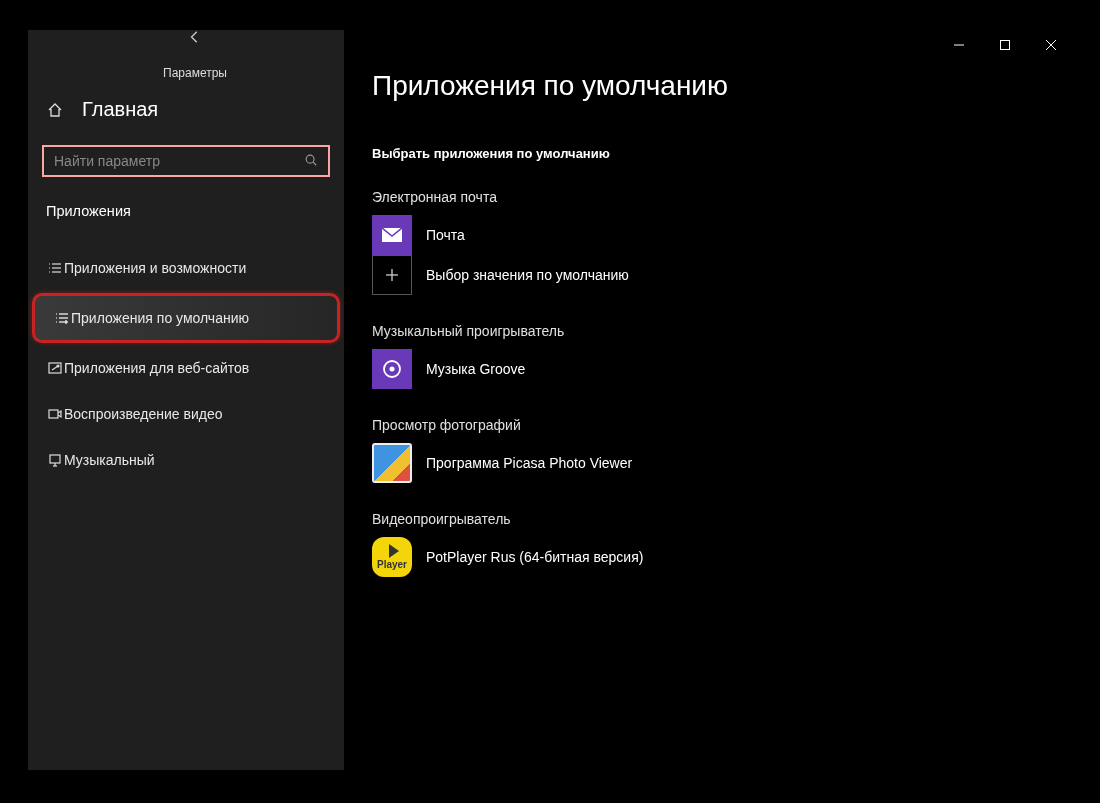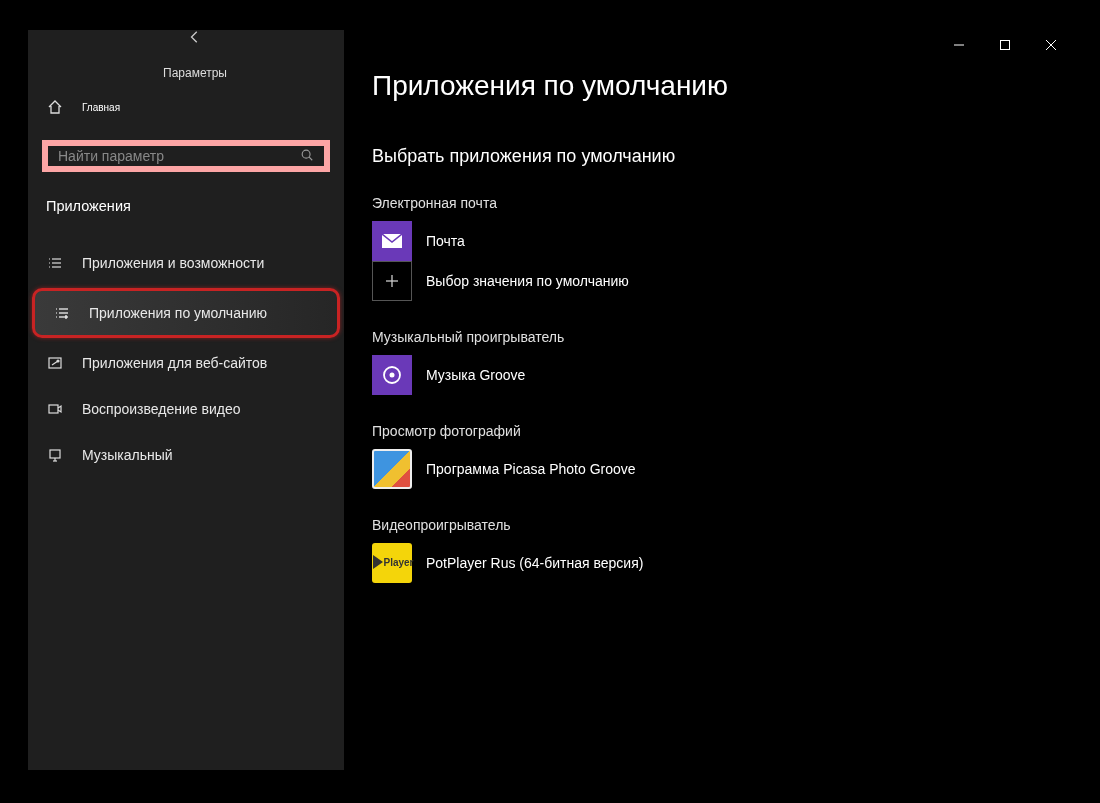--- a/index.html
+++ b/index.html
@@ -44,26 +44,26 @@
     width: 18px; height: 18px;
     display:flex;align-items:center;justify-content:center;
     color:#fff;
   }
   .home-row {
     display:flex;
     align-items:center;
     gap: 18px;
     padding: 14px 18px 14px 18px;
     margin-top: 20px;
-    font-size: 10px;
+    font-size: 20px;
   }
   .search-box {
     margin: 10px 14px 0 14px;
     height: 32px;
-    border: 6px solid #fca5a5;
+    border: 2px solid #fca5a5;
     display:flex;
     align-items:center;
     padding: 0 10px;
     background: #1f1f1f;
     color: #888;
     font-size: 14px;
     justify-content: space-between;
   }
   .search-input {
     background: transparent;
@@ -76,21 +76,20 @@
   .search-input::placeholder { color: #888; }
   .section-label {
     padding: 26px 18px 8px 18px;
     font-size: 14.5px;
     color: #fff;
   }
   .nav-list { list-style:none; margin-top: 18px; }
   .nav-item {
     display:flex;
     align-items:center;
-    gap: 18px;
     height: 46px;
     padding: 0 18px;
     font-size: 14px;
     color: #e8e8e8;
   }
   .nav-item.selected {
     background: linear-gradient(90deg,#3a3a3a,#2e2e2e 60%,#262626);
     border: 3px solid #c82323;
     border-radius: 10px;
     margin: 2px 4px;
@@ -109,22 +108,22 @@
     background: #000;
     padding: 40px 28px 20px 28px;
     position: relative;
   }
   .page-title {
     font-size: 28px;
     font-weight: 400;
     margin-bottom: 22px;
   }
   .sub-title {
-    font-size: 18px;
-    font-weight: 400;
+    font-size: 13px;
+    font-weight: 700;
     margin-bottom: 22px;
     margin-top: 44px;
   }
   .category-label {
     font-size: 14px;
     color: #e0e0e0;
     margin-bottom: 10px;
     margin-top: 28px;
   }
   .category-label:first-of-type { margin-top: 0; }
@@ -156,25 +155,25 @@
   
   .bg-purple { background:#6a39b8; }
   .bg-dark { border:1px solid #555; background:#000; }
   .bg-picasa {
     background: linear-gradient(135deg,#3e94e0 0%,#3e94e0 50%,#f0c030 50%,#f0c030 75%,#e05040 75%);
     border:2px solid #eee;
     border-radius:3px;
   }
   .bg-pot {
     background:#f4d50a;
-    border-radius:3px;
+    border-radius:12px;
     color:#333;
     font-size:10px;
     font-weight:bold;
-    flex-direction:row;
+    flex-direction:column;
     line-height:1;
   }
   .bg-pot .tri {
     width:0;height:0;
     border-left:10px solid #333;
     border-top:7px solid transparent;
     border-bottom:7px solid transparent;
     margin-bottom:2px;
     margin-left:3px;
   }
@@ -329,21 +328,21 @@
             <circle cx="11" cy="11" r="8" stroke="#fff" stroke-width="1.8" fill="none"></circle>
             <circle cx="11" cy="11" r="2.5" fill="#fff"></circle>
           </svg>
       </div>
       <span class="tile-label">Музыка Groove</span>
     </div>
 
     <div class="category-label">Просмотр фотографий</div>
     <div class="app-tile">
       <div class="tile-icon bg-picasa"></div>
-      <span class="tile-label">Программа Picasa Photo Groove</span>
+      <span class="tile-label">Программа Picasa Photo Viewer</span>
     </div>
 
     <div class="category-label">Видеопроигрыватель</div>
     <div class="app-tile">
       <div class="tile-icon bg-pot">
         <div class="tri"></div>
         <span>Player</span>
       </div>
       <span class="tile-label">PotPlayer Rus (64-битная версия)</span>
     </div>

